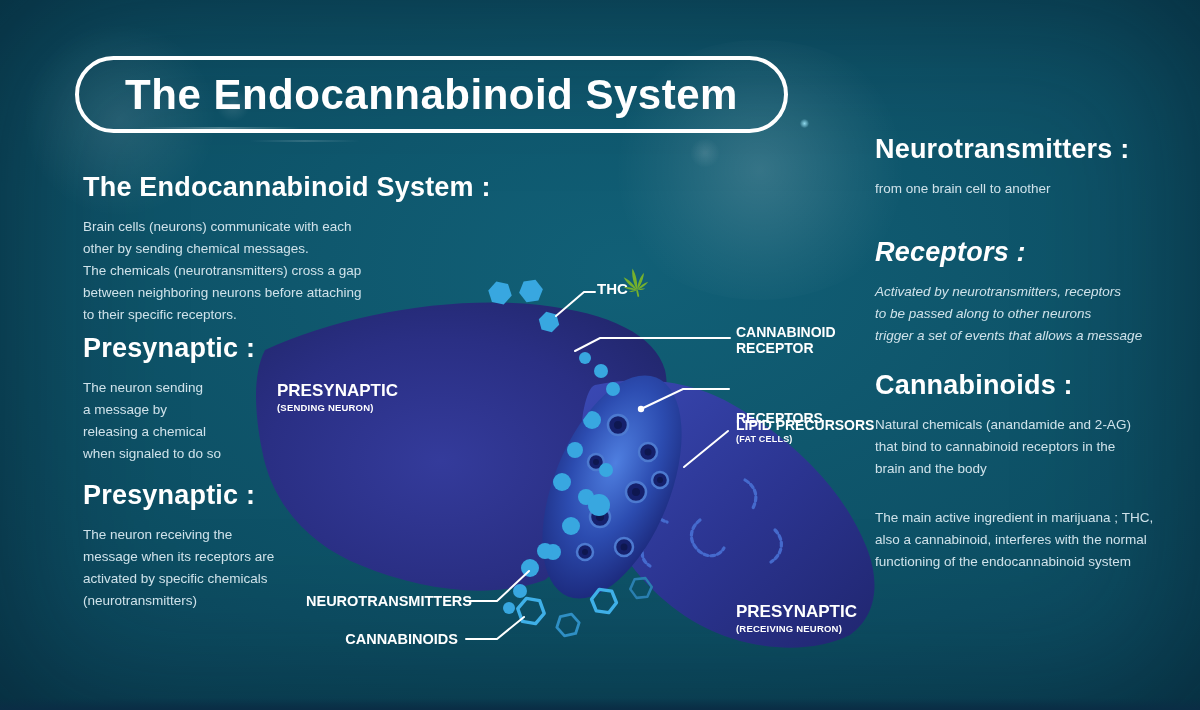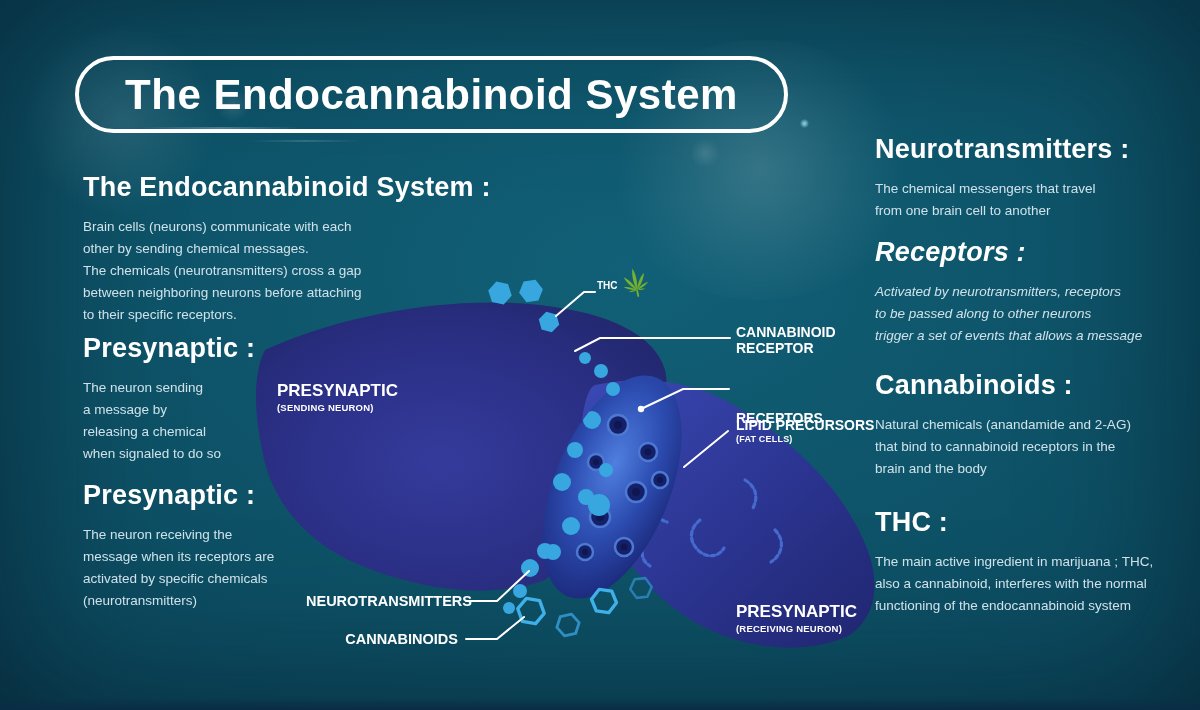--- a/index.html
+++ b/index.html
@@ -37,21 +37,21 @@
   .sec-l1{left:83px;top:172px;}
   .sec-l2{left:83px;top:333px;}
   .sec-l3{left:83px;top:480px;}
   .sec-r1{left:875px;top:134px;}
   .sec-r2{left:875px;top:237px;font-style:italic;}
   .sec-r3{left:875px;top:370px;}
   .sec-r4{left:875px;top:507px;}
 
   
   .dlabel{position:absolute;color:#ffffff;font-weight:bold;white-space:nowrap;}
-  .lbl-thc{left:597px;top:280px;font-size:10px;}
+  .lbl-thc{left:597px;top:280px;font-size:15px;}
   .lbl-cr{left:736px;top:324px;font-size:14px;line-height:16px;}
   .lbl-receptors{left:736px;top:380px;font-size:14px;margin-top:30px;}
   .lbl-lipid{left:736px;top:418px;font-size:14px;line-height:14px;}
   .lbl-sub{font-size:9px;font-weight:bold;letter-spacing:.2px;}
   .lbl-neuro{left:306px;top:593px;width:152px;text-align:right;font-size:14.5px;}
   .lbl-canna{left:306px;top:631px;width:152px;text-align:right;font-size:14.5px;}
   .lbl-presyn-l{left:277px;top:382px;font-size:17px;line-height:17px;}
   .lbl-presyn-r{left:736px;top:603px;font-size:17px;line-height:17px;}
   .lbl-presyn-l .lbl-sub,.lbl-presyn-r .lbl-sub{font-size:9.5px;}
 
@@ -217,40 +217,38 @@
   <div class="section sec-l3">
     <h2>Presynaptic :</h2>
     <div class="bodyline">The neuron  receiving the</div>
     <div class="bodyline">message when its receptors are</div>
     <div class="bodyline">activated by specific chemicals</div>
     <div class="bodyline">(neurotransmitters)</div>
   </div>
 
   <div class="section sec-r1">
     <h2>Neurotransmitters :</h2>
-    <div class="bodyline">The chemical messengers that travel</div>
     <div class="bodyline">from one brain cell to another</div>
   </div>
 
   <div class="section sec-r2">
     <h2>Receptors :</h2>
     <div class="bodyline">Activated by neurotransmitters, receptors</div>
     <div class="bodyline">to be passed along to other neurons</div>
     <div class="bodyline">trigger a set of events that allows a message</div>
   </div>
 
   <div class="section sec-r3">
     <h2>Cannabinoids :</h2>
     <div class="bodyline">Natural chemicals (anandamide and 2-AG)</div>
     <div class="bodyline">that bind to cannabinoid receptors in the</div>
     <div class="bodyline">brain and the body</div>
   </div>
 
   <div class="section sec-r4">
-    <h2>THC :</h2>
     <div class="bodyline">The main active ingredient in marijuana ; THC,</div>
     <div class="bodyline">also a cannabinoid, interferes with the normal</div>
     <div class="bodyline">functioning of the endocannabinoid system</div>
   </div>
 
   <div class="dlabel lbl-thc">THC</div>
 
   <div class="dlabel lbl-cr">
     <div>CANNABINOID</div>
     <div>RECEPTOR</div>

